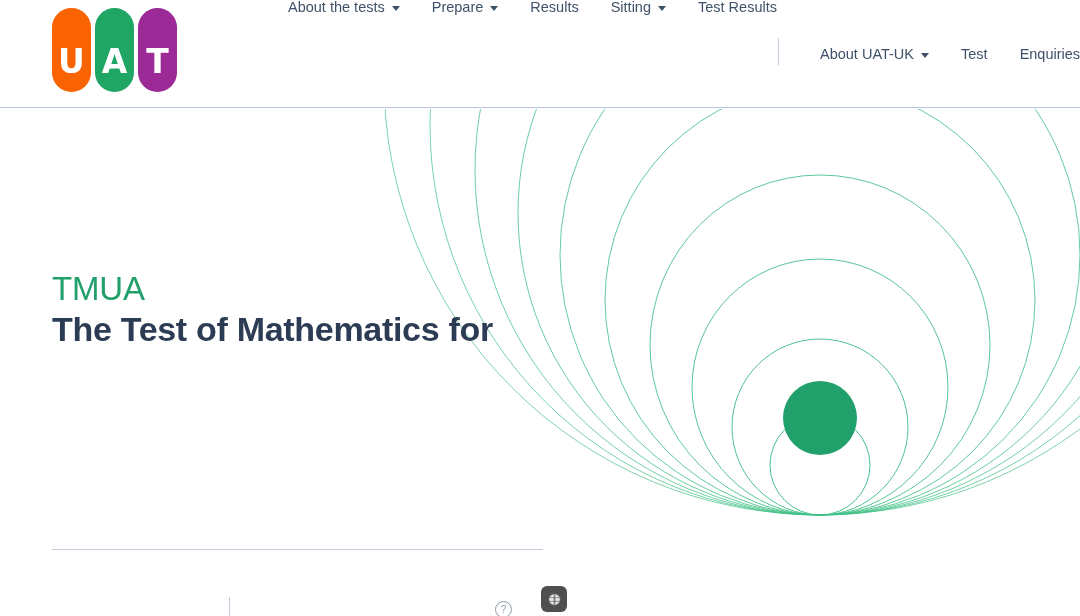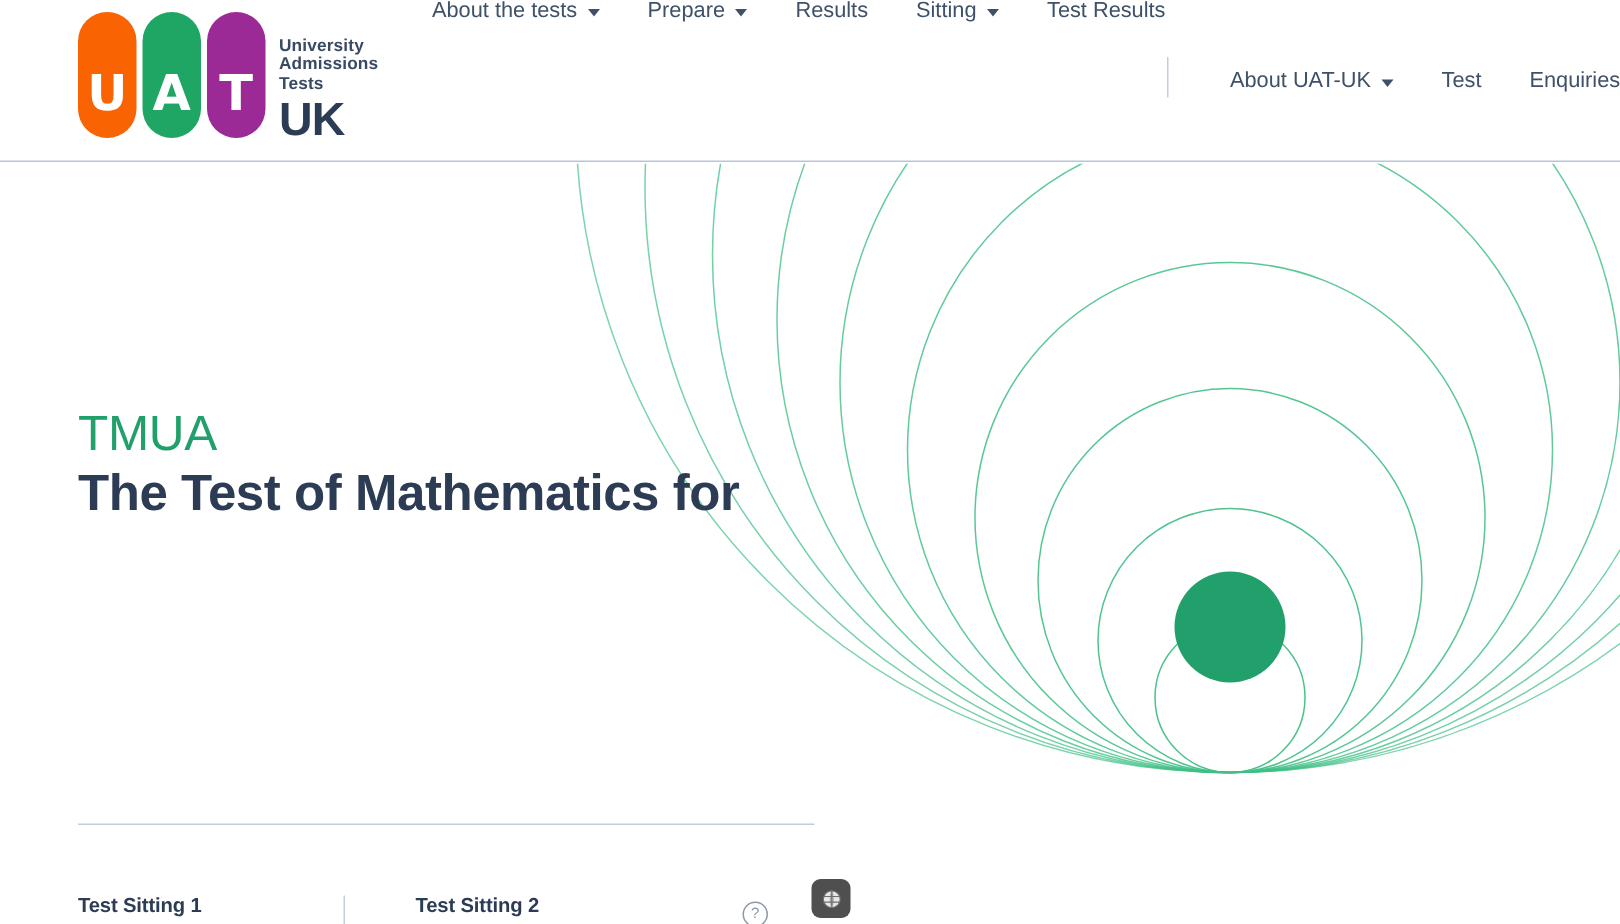--- a/index.html
+++ b/index.html
@@ -106,26 +106,20 @@
 
 <div id="page">
 
   <div class="header">
 
     <div class="logo">
       <div class="logo-pills">
         <div class="pill u">U</div>
         <div class="pill a">A</div>
         <div class="pill t">T</div>
-      </div>
-      <div class="logo-words">
-        <div class="line">University</div>
-        <div class="line">Admissions</div>
-        <div class="line">Tests</div>
-        <div class="uk">UK</div>
       </div>
     </div>
 
     <nav class="nav">
       <div class="nav-item">
         <span>About the tests</span>
         <span class="caret"></span>
       </div>
       <div class="nav-item">
         <span>Prepare</span>
@@ -180,30 +174,20 @@
     <div class="hero-content">
       <div class="eyebrow">TMUA</div>
       <h1 class="hero-title">
         <span>The Test of Mathematics for</span><br>
       </h1>
     </div>
 
     <div class="hr"></div>
     <div class="vdiv"></div>
 
-    <div class="sittings">
-      <div class="sitting one">
-        <div class="sit-title">Test Sitting 1</div>
-
-      </div>
-      <div class="sitting two">
-        <div class="sit-title">Test Sitting 2</div>
-
-      </div>
-    </div>
 
     <div class="help-icon">?</div>
 
     <div class="a11y-btn">
       <svg width="15" height="15" viewBox="0 0 24 24">
         <circle cx="12" cy="12" r="9" fill="#e8e8e8"></circle>
         <path d="M12 3 C9 6 9 18 12 21 C15 18 15 6 12 3 Z" fill="#808080" opacity=".55"></path>
         <path d="M3.6 9 H20.4 M3.6 15 H20.4 M12 3 V21" stroke="#6f6f6f" stroke-width="1.2" fill="none"></path>
         <circle cx="12" cy="12" r="9" fill="none" stroke="#6f6f6f" stroke-width="1.2"></circle>
       </svg>

